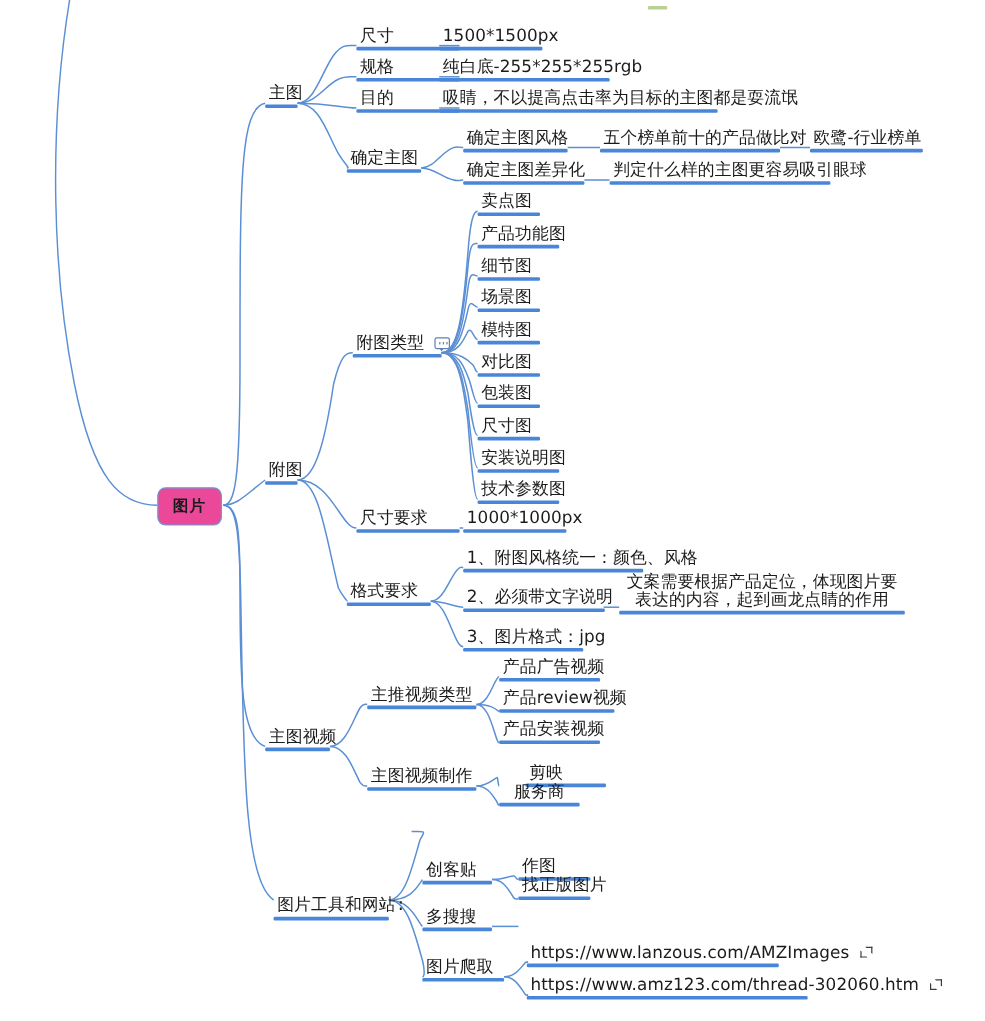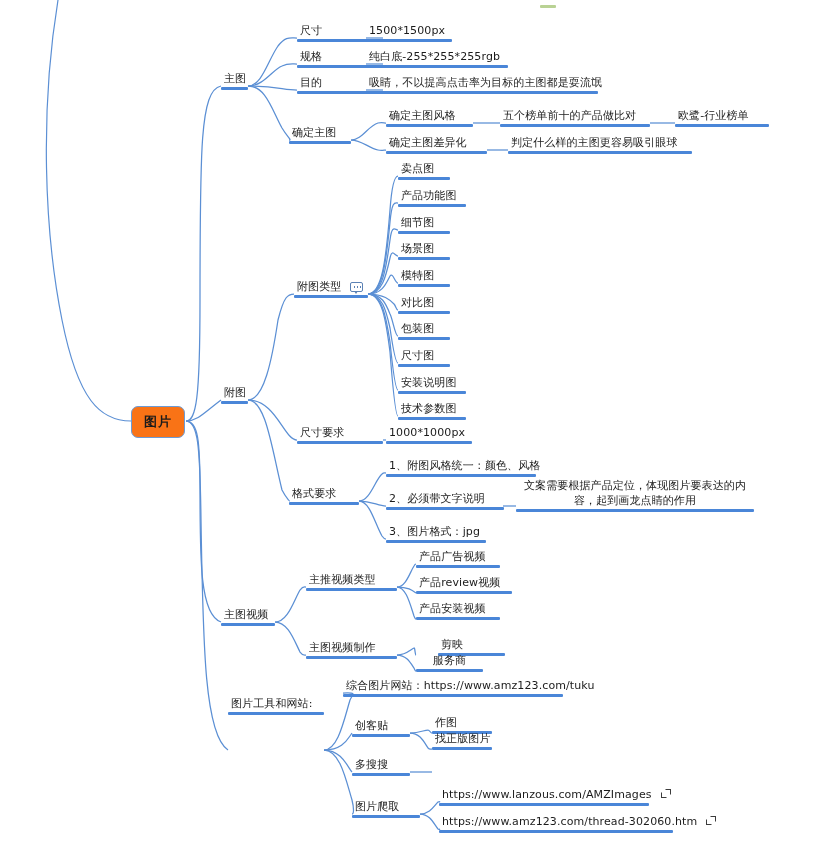--- a/index.html
+++ b/index.html
@@ -27,21 +27,21 @@
     height: 851px;
     pointer-events: none;
   }
   .node {
     position: absolute;
     white-space: nowrap;
     box-sizing: border-box;
   }
   .node .nlabel {
     display: block;
-    font-size: 11px;
+    font-size: 14px;
     line-height: 15px;
     color: #1b1b1b;
     letter-spacing: 0.1px;
     padding: 0 3px;
   }
   .node .nunder {
     display: block;
     height: 3px;
     background: #4a86d8;
     border-radius: 1px;
@@ -49,21 +49,21 @@
   }
   .node.green .nunder { background: #b9d294; }
 
   
   #root-node {
     position: absolute;
     left: 131px;
     top: 406px;
     width: 52px;
     height: 30px;
-    background: #f97316;
+    background: #ec4899;
     border: 1.4px solid #6b9bd6;
     border-radius: 7px;
     display: flex;
     align-items: center;
     justify-content: center;
   }
   #root-node .rlabel {
     font-size: 13px;
     color: #1b1b1b;
     font-weight: 600;
@@ -394,26 +394,22 @@
   </div>
   <div class="node" style="left:416px; top:637px; width:67px;margin-left:22px;">
     <span class="nlabel">剪映</span>
     <span class="nunder"></span>
   </div>
   <div class="node" style="left:416px; top:653px; width:67px;text-align:center;">
     <span class="nlabel">服务商</span>
     <span class="nunder"></span>
   </div>
 
-  <div class="node" style="left:228px; top:696px; width:96px;">
+  <div class="node" style="left:228px; top:748px; width:96px;font-family:Liberation Mono, monospace;">
     <span class="nlabel">图片工具和网站:</span>
-    <span class="nunder"></span>
-  </div>
-  <div class="node" style="left:343px; top:678px; width:220px;">
-    <span class="nlabel">综合图片网站：https://www.amz123.com/tuku</span>
     <span class="nunder"></span>
   </div>
   <div class="node" style="left:352px; top:718px; width:58px;">
     <span class="nlabel">创客贴</span>
     <span class="nunder"></span>
   </div>
   <div class="node" style="left:432px; top:715px; width:60px;">
     <span class="nlabel">作图</span>
     <span class="nunder"></span>
   </div>

